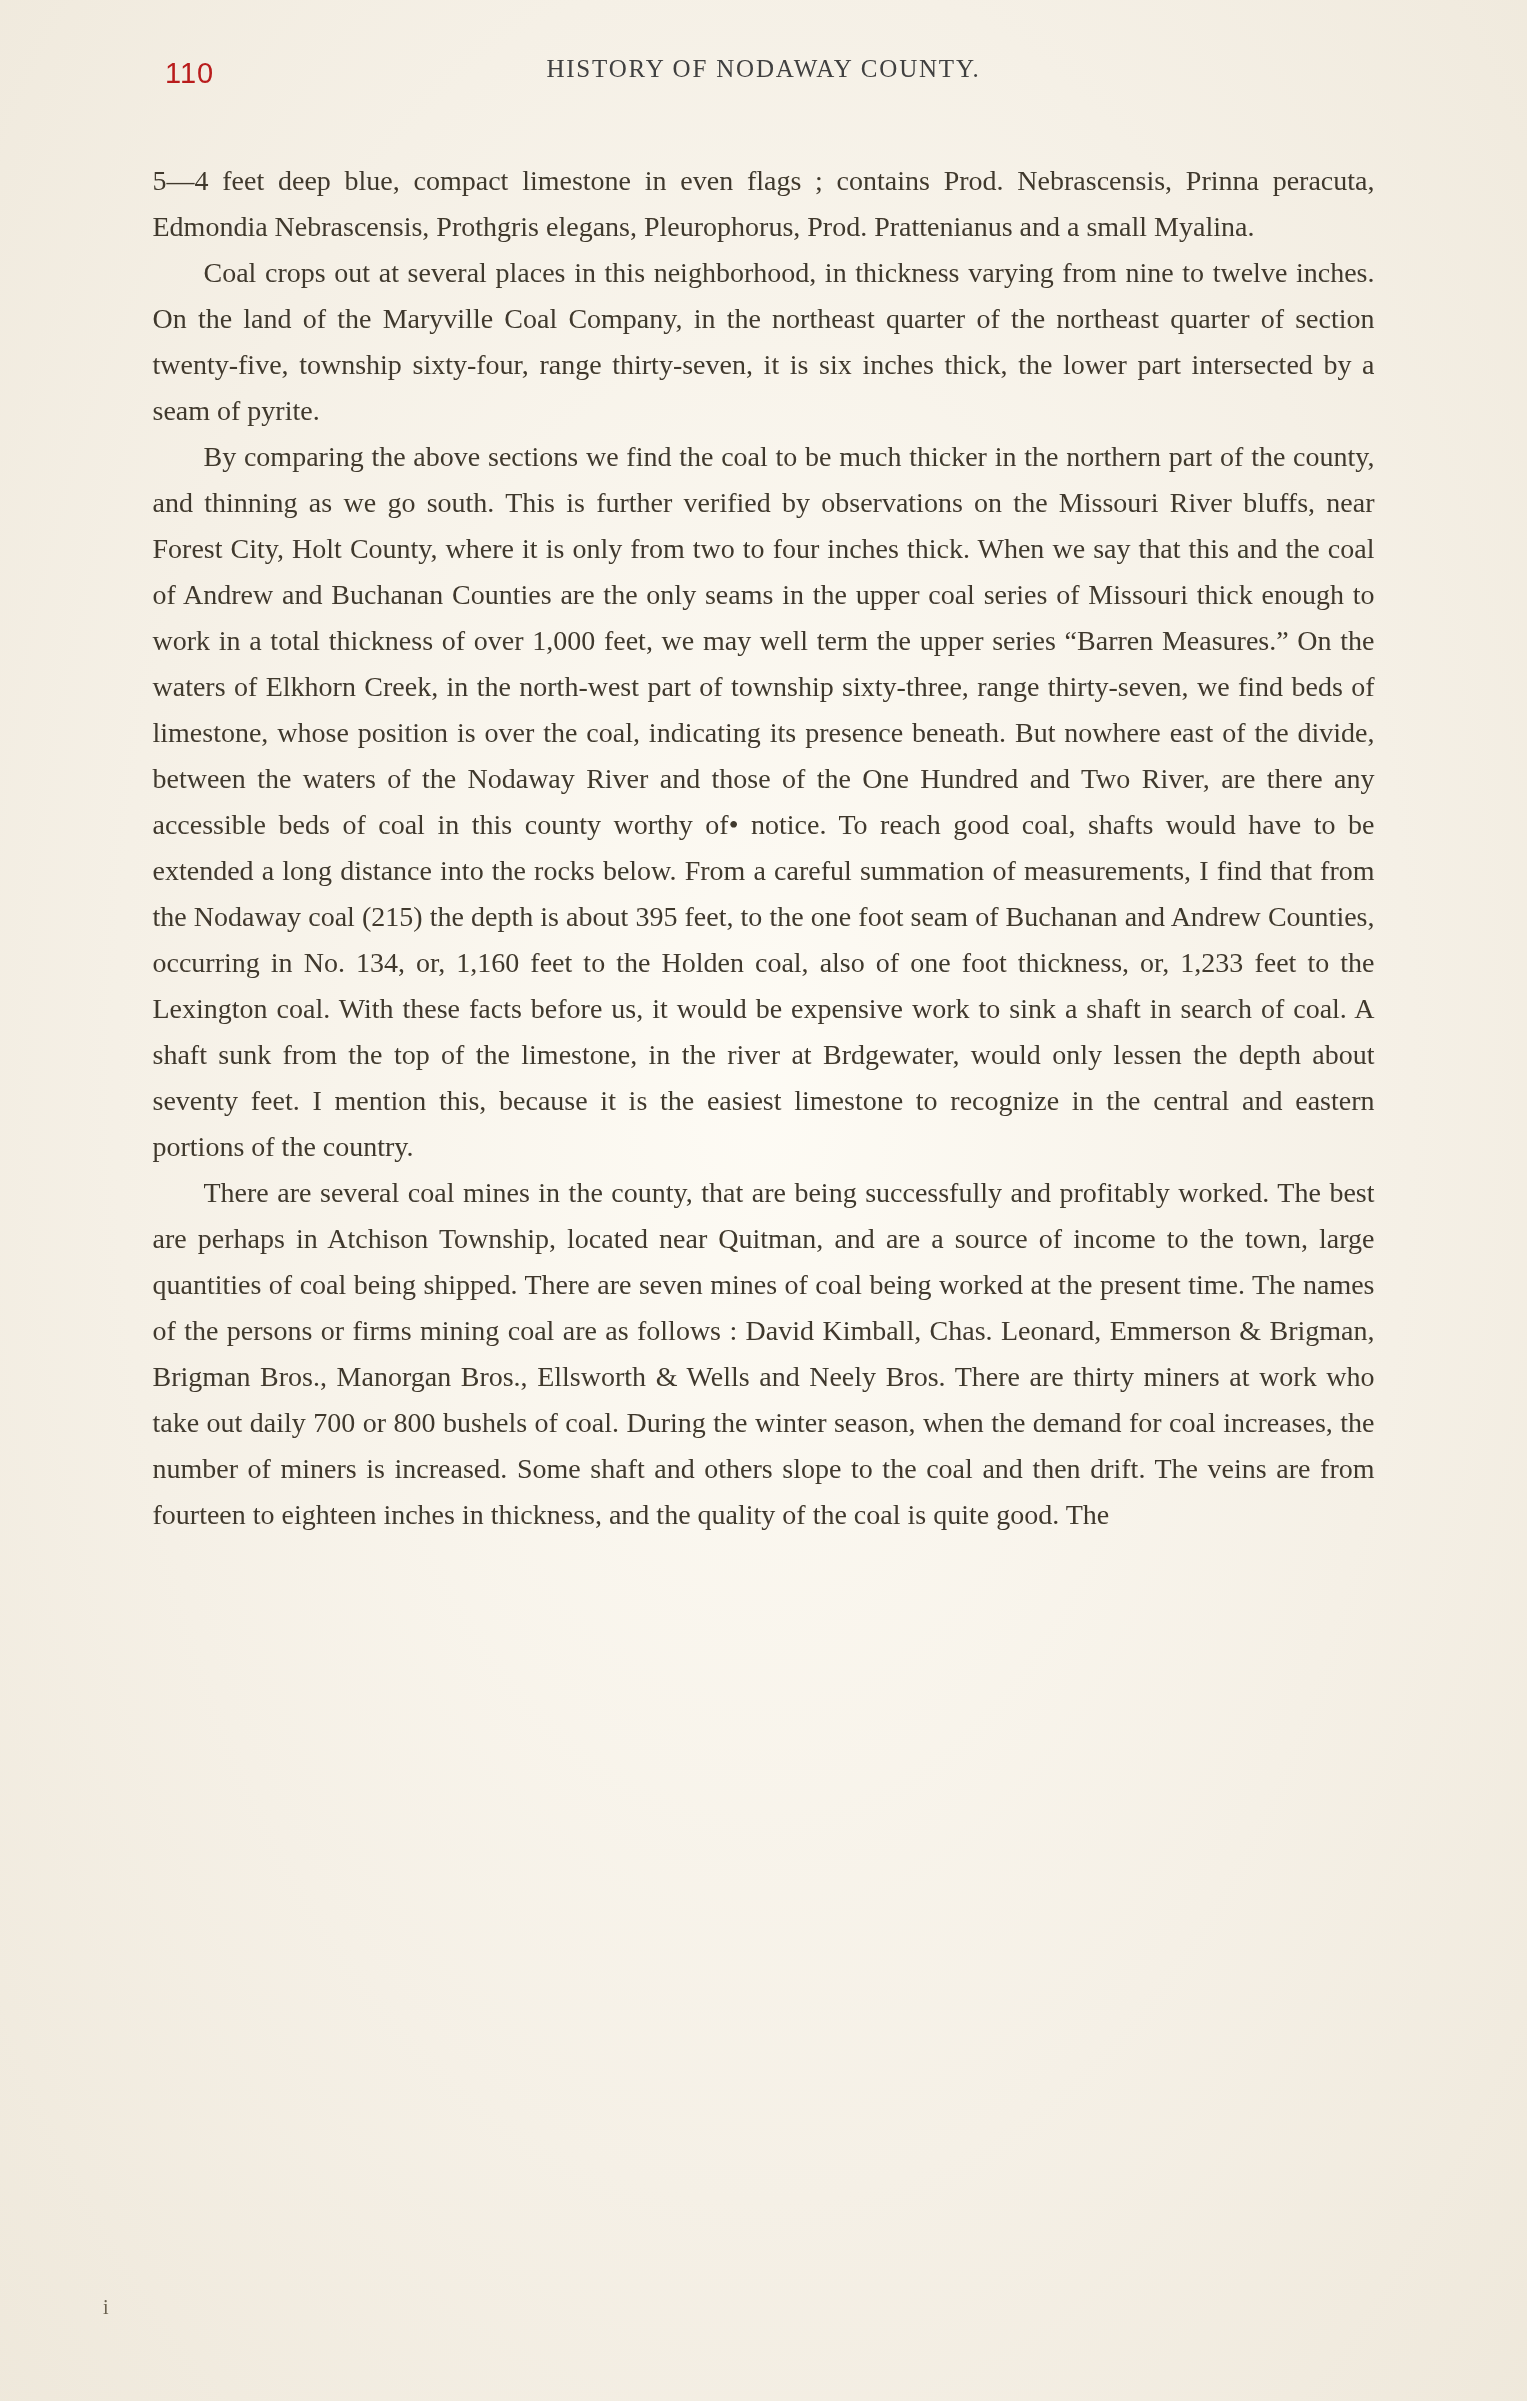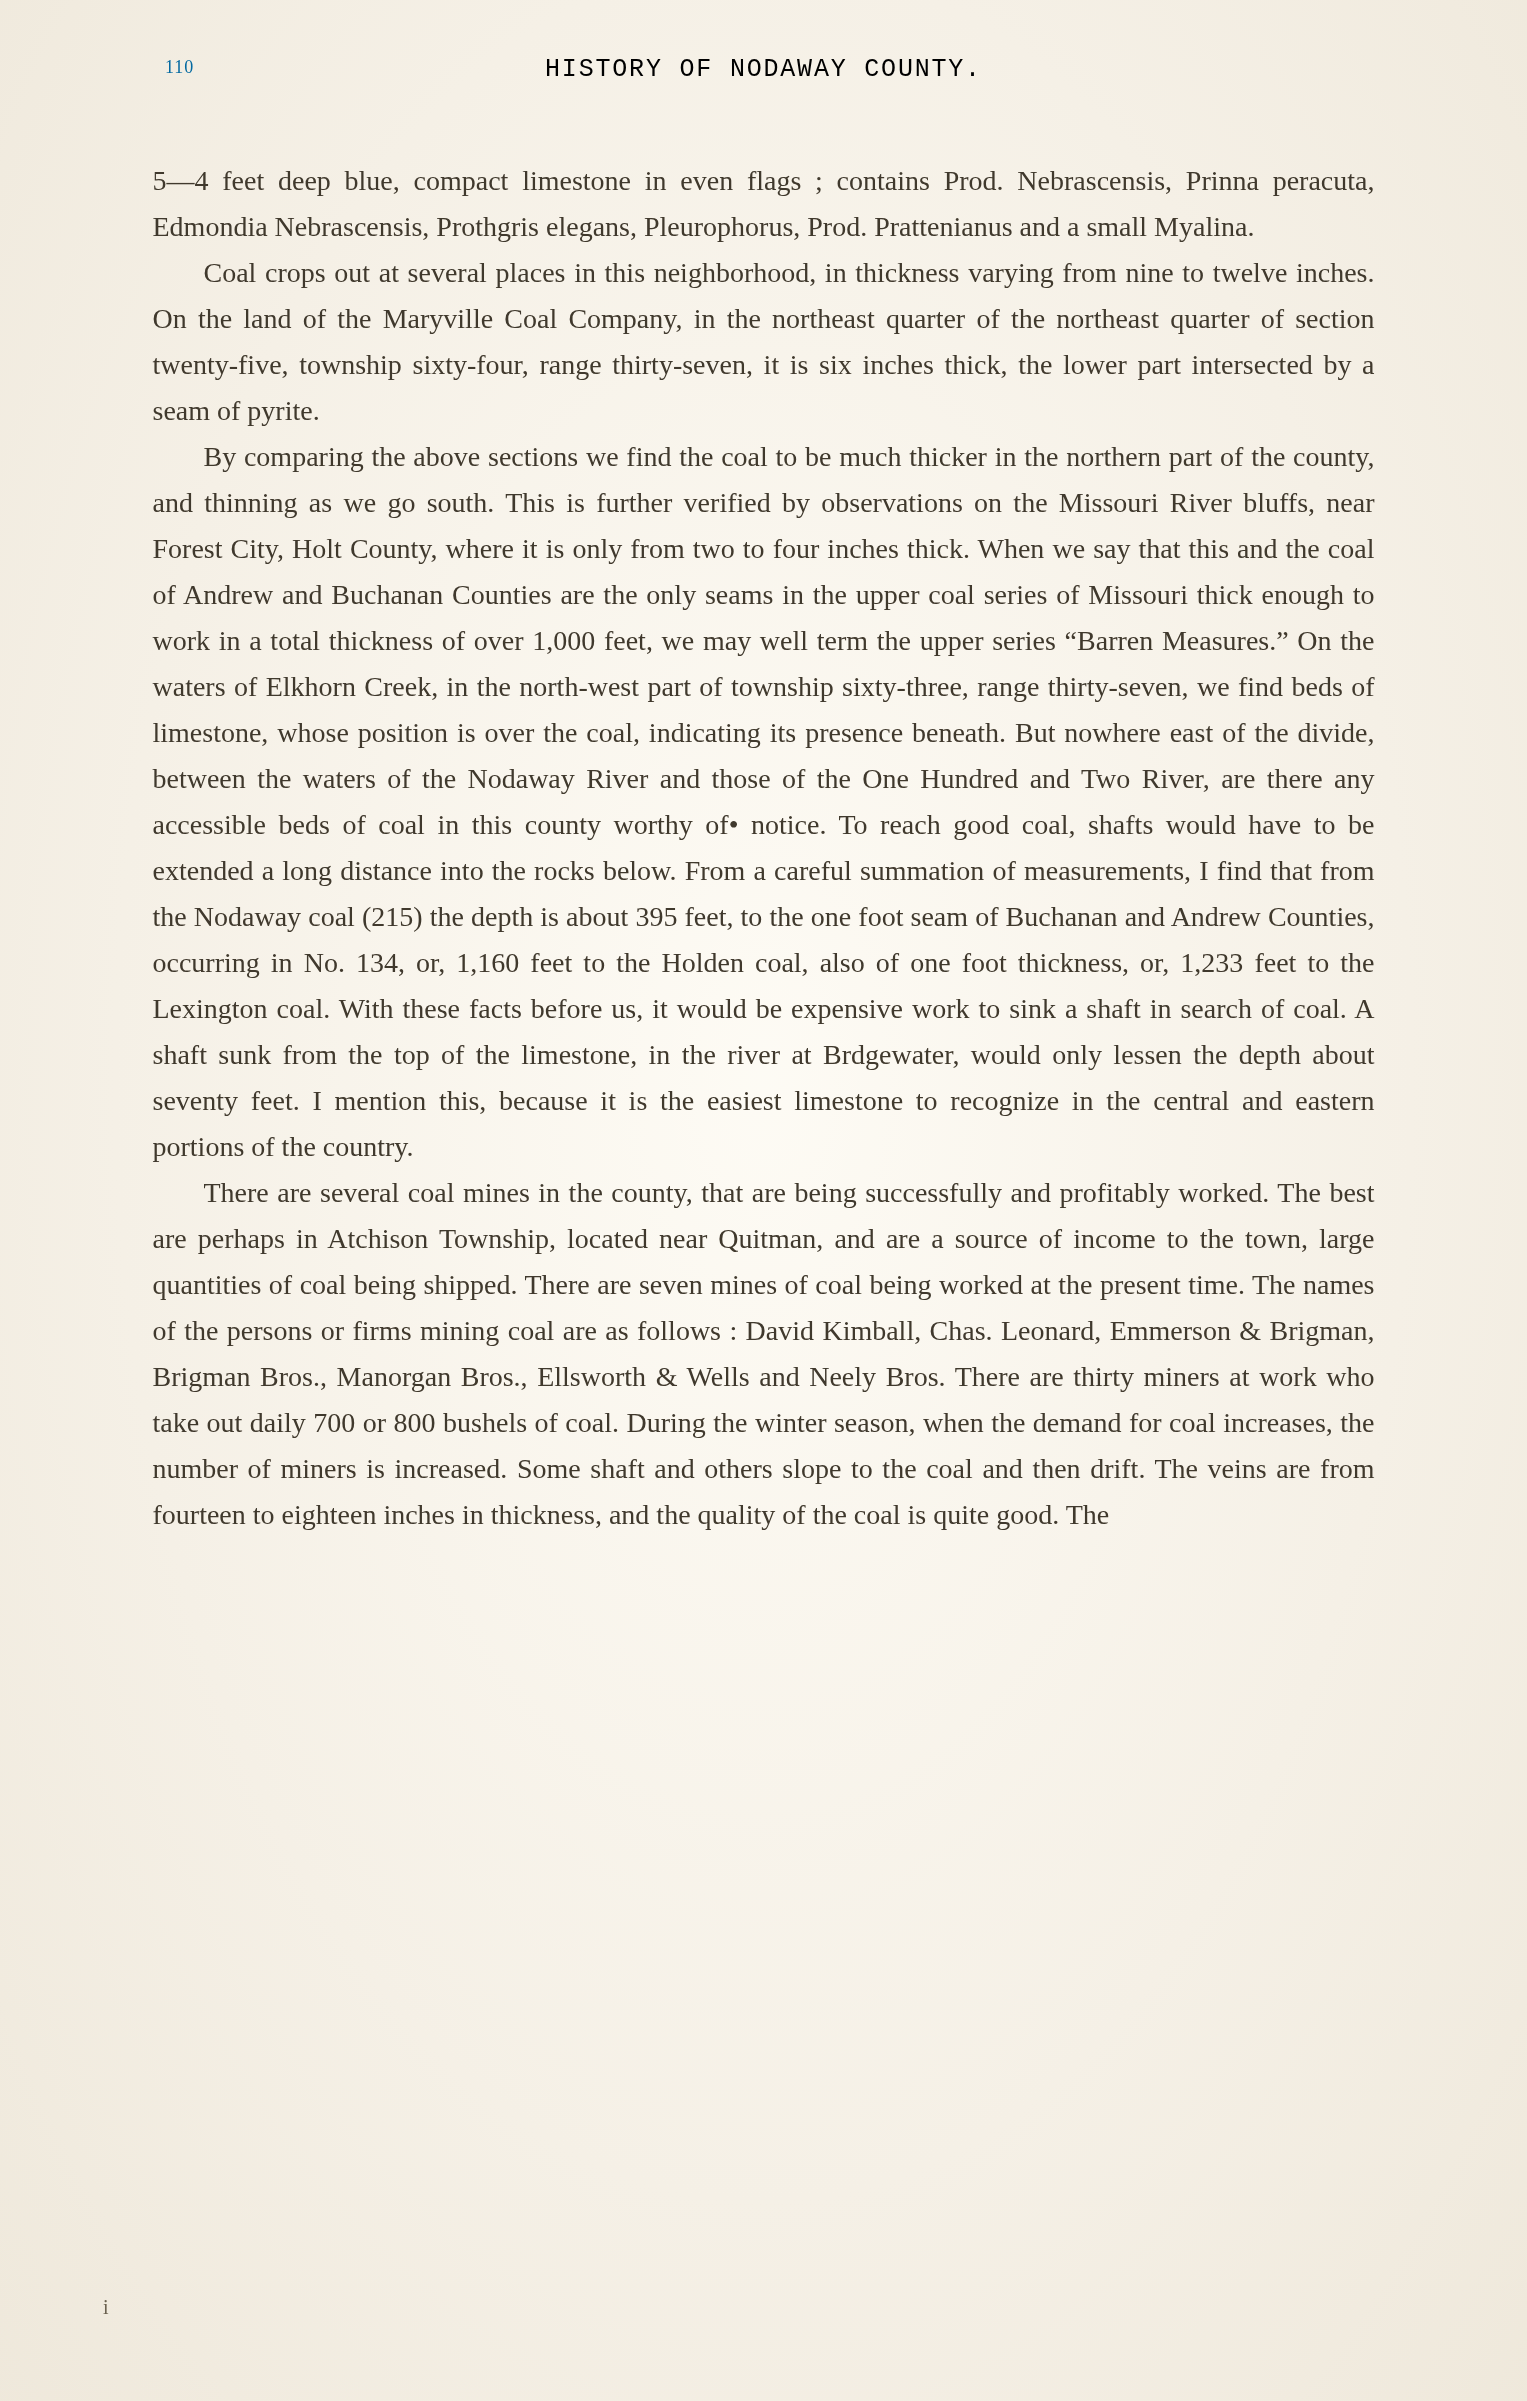--- a/index.html
+++ b/index.html
@@ -37,35 +37,35 @@
   .header {
     position: relative;
     margin: 0;
     padding-top: 57px;
     height: 40px;
   }
   .folio {
     position: absolute;
     left: 165px;
     top: 57px;
-    font-size: 18px;
+    font-size: 29px;
     letter-spacing: 0.9px;
-    color: #0369a1;
-    font-family: Liberation Serif, serif;
+    color: #b91c1c;
+    font-family: Liberation Sans, sans-serif;
   }
   .running-head {
     position: absolute;
     left: 0;
     right: 0;
     top: 55px;
     text-align: center;
     font-size: 25px;
     letter-spacing: 1.8px;
-    color: #000000;
-    font-family: Liberation Mono, monospace;
+    color: #404040;
+    font-family: Liberation Serif, serif;
   }
   .body-text {
     margin: 0 auto;
     padding-top: 61px;
     width: 1222px;
     color: #40392d;
     font-size: 28px;
     line-height: 46px;
     text-align: justify;
     text-justify: inter-word;

